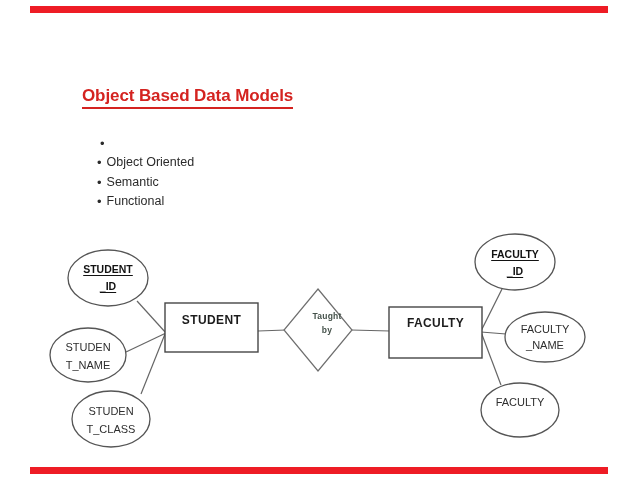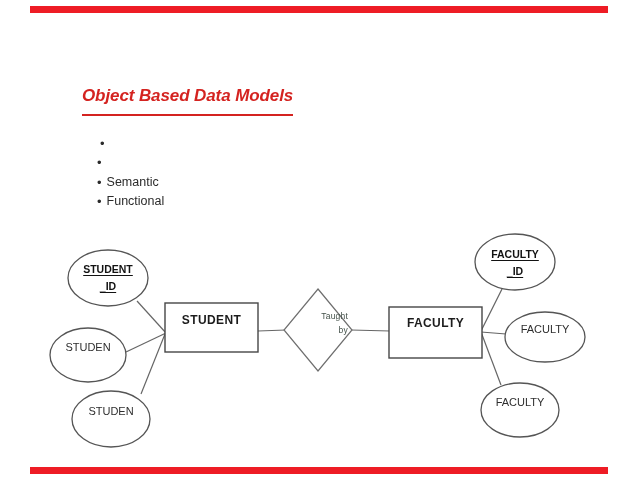--- a/index.html
+++ b/index.html
@@ -5,36 +5,36 @@
   html,body{margin:0;padding:0;background:#ffffff;}
   .slide{
     position:relative;width:638px;height:479px;background:#ffffff;overflow:hidden;
     font-family:"Liberation Sans", sans-serif;
   }
   .accent-bar{position:absolute;left:30px;width:578px;height:7px;background:#ee1c25;}
   .accent-bar.top{top:6px;}
   .accent-bar.bottom{top:467px;}
   .title{
     position:absolute;left:82px;top:86px;display:inline-block;
-    font-size:17px;font-weight:bold;font-style:italic;color:#d42320;
-    letter-spacing:-0.1px;border-bottom:2px solid #d42320;padding-bottom:8px;
+    font-size:17px;font-weight:bold;color:#d42320;
+    letter-spacing:-0.1px;border-bottom:2px solid #d42320;padding-bottom:1px;
   }
   .bullets{position:absolute;left:97px;top:134px;margin:0;padding:0;list-style:none;
     font-size:12.5px;color:#2b2b2b;line-height:19.3px;}
   .bullet-item{display:flex;gap:5px;}
   .bullet-item.indent{gap:13px;margin-left:3px;}
   .bullet-marker{font-size:13px;}
   .diagram-svg{position:absolute;left:0;top:0;}
   .entity-label{
     position:absolute;width:93px;text-align:center;
     font-size:12px;font-weight:bold;color:#1c1c1c;letter-spacing:0.4px;
   }
   .rel-label{
-    position:absolute;left:306px;top:310px;width:42px;text-align:right;
-    font-size:8.5px;font-weight:normal;color:#44514a;line-height:13.5px;letter-spacing:0.2px;
+    position:absolute;left:306px;top:310px;width:42px;text-align:center;
+    font-size:8.5px;font-weight:bold;color:#44514a;line-height:13.5px;letter-spacing:0.2px;
   }
   .attr{position:absolute;width:90px;text-align:center;font-size:11px;color:#2e2e2e;line-height:17px;}
   .attr.key{font-weight:bold;color:#121212;font-size:10.5px;}
   .attr.key .attr-line{text-decoration:underline;text-underline-offset:2px;}
   .attr.s-id{left:63px;top:261px;}
   .attr.s-name{left:43px;top:338px;line-height:18px;}
   .attr.s-class{left:66px;top:402px;line-height:18px;}
   .attr.f-id{left:470px;top:246px;}
   .attr.f-name{left:500px;top:321px;line-height:16px;}
   .attr.f-subject{left:475px;top:394px;}
@@ -50,20 +50,21 @@
   <div class="accent-bar bottom"></div>
 
   <div class="title">Object Based Data Models</div>
 
   <ul class="bullets">
     <li class="bullet-item indent">
       <span class="bullet-marker">•</span>
     </li>
     <li class="bullet-item">
       <span class="bullet-marker">•</span>
+      <span>Object Oriented</span>
     </li>
     <li class="bullet-item">
       <span class="bullet-marker">•</span>
       <span>Semantic</span>
     </li>
     <li class="bullet-item">
       <span class="bullet-marker">•</span>
       <span>Functional</span>
     </li>
   </ul>
@@ -101,28 +102,31 @@
     <div>Taught</div>
     <div>by</div>
   </div>
 
   <div class="attr key s-id">
     <div class="attr-line">STUDENT</div>
     <div class="attr-line">_ID</div>
   </div>
   <div class="attr s-name">
     <div class="attr-line">STUDEN</div>
+    <div class="attr-line">T_NAME</div>
   </div>
   <div class="attr s-class">
     <div class="attr-line">STUDEN</div>
+    <div class="attr-line">T_CLASS</div>
   </div>
   <div class="attr key f-id">
     <div class="attr-line">FACULTY</div>
     <div class="attr-line">_ID</div>
   </div>
   <div class="attr f-name">
     <div class="attr-line">FACULTY</div>
+    <div class="attr-line">_NAME</div>
   </div>
   <div class="attr f-subject">
     <div class="attr-line">FACULTY</div>
   </div>
 
 </div>
 
 </body></html>

